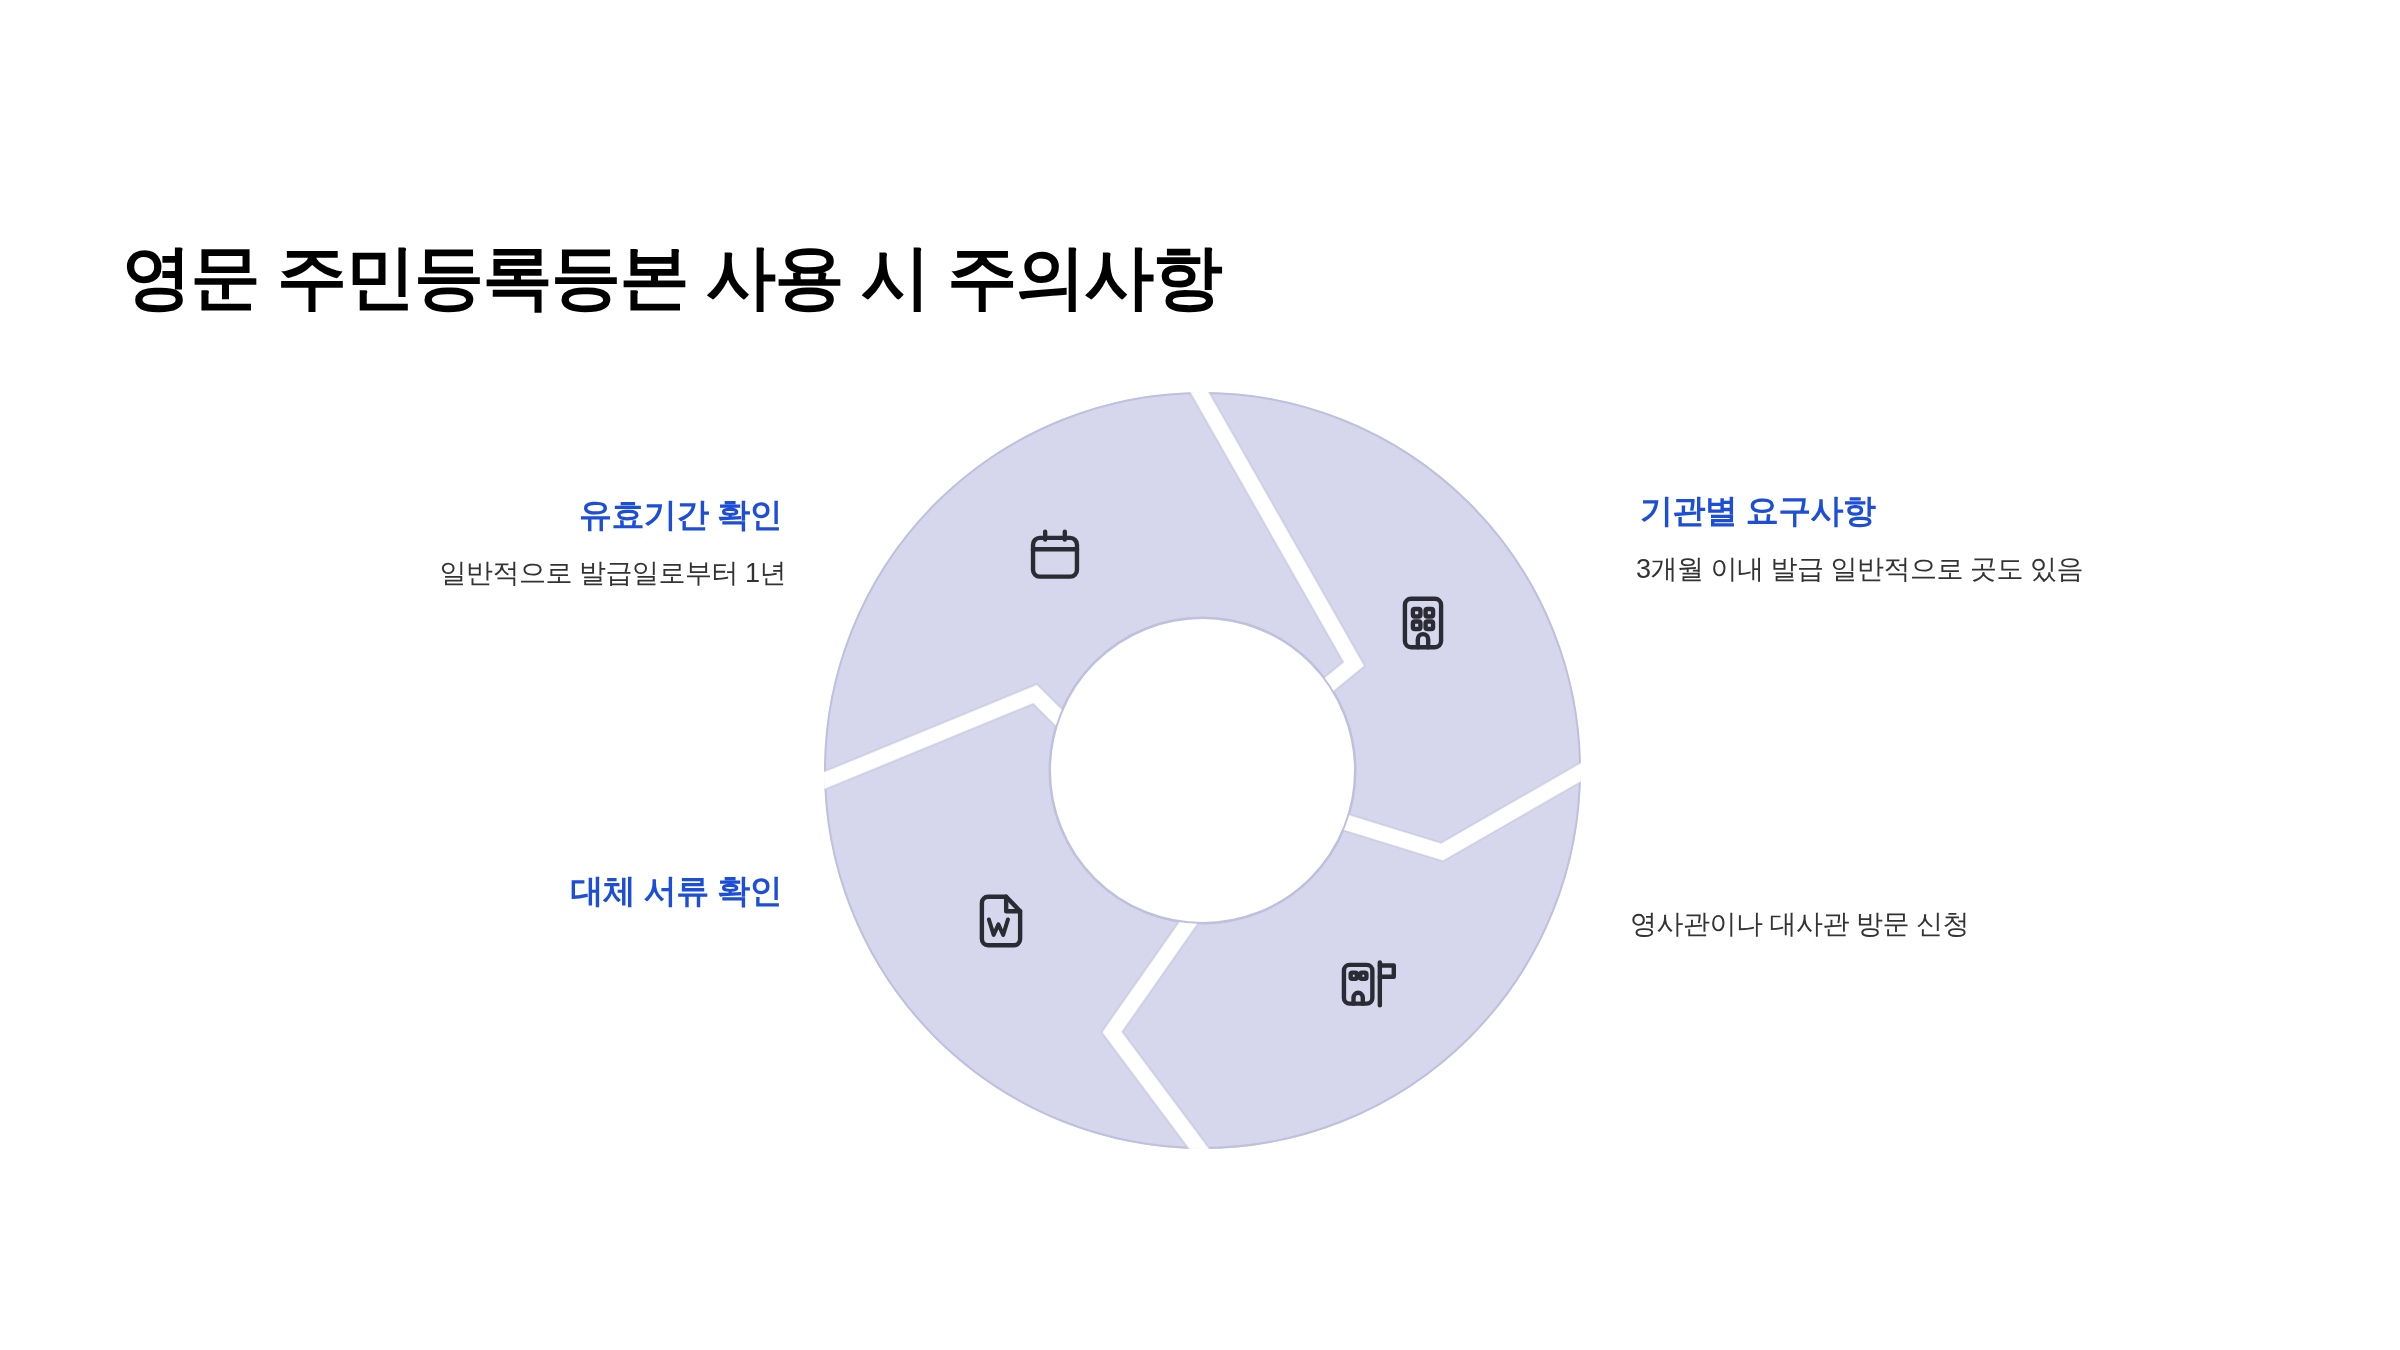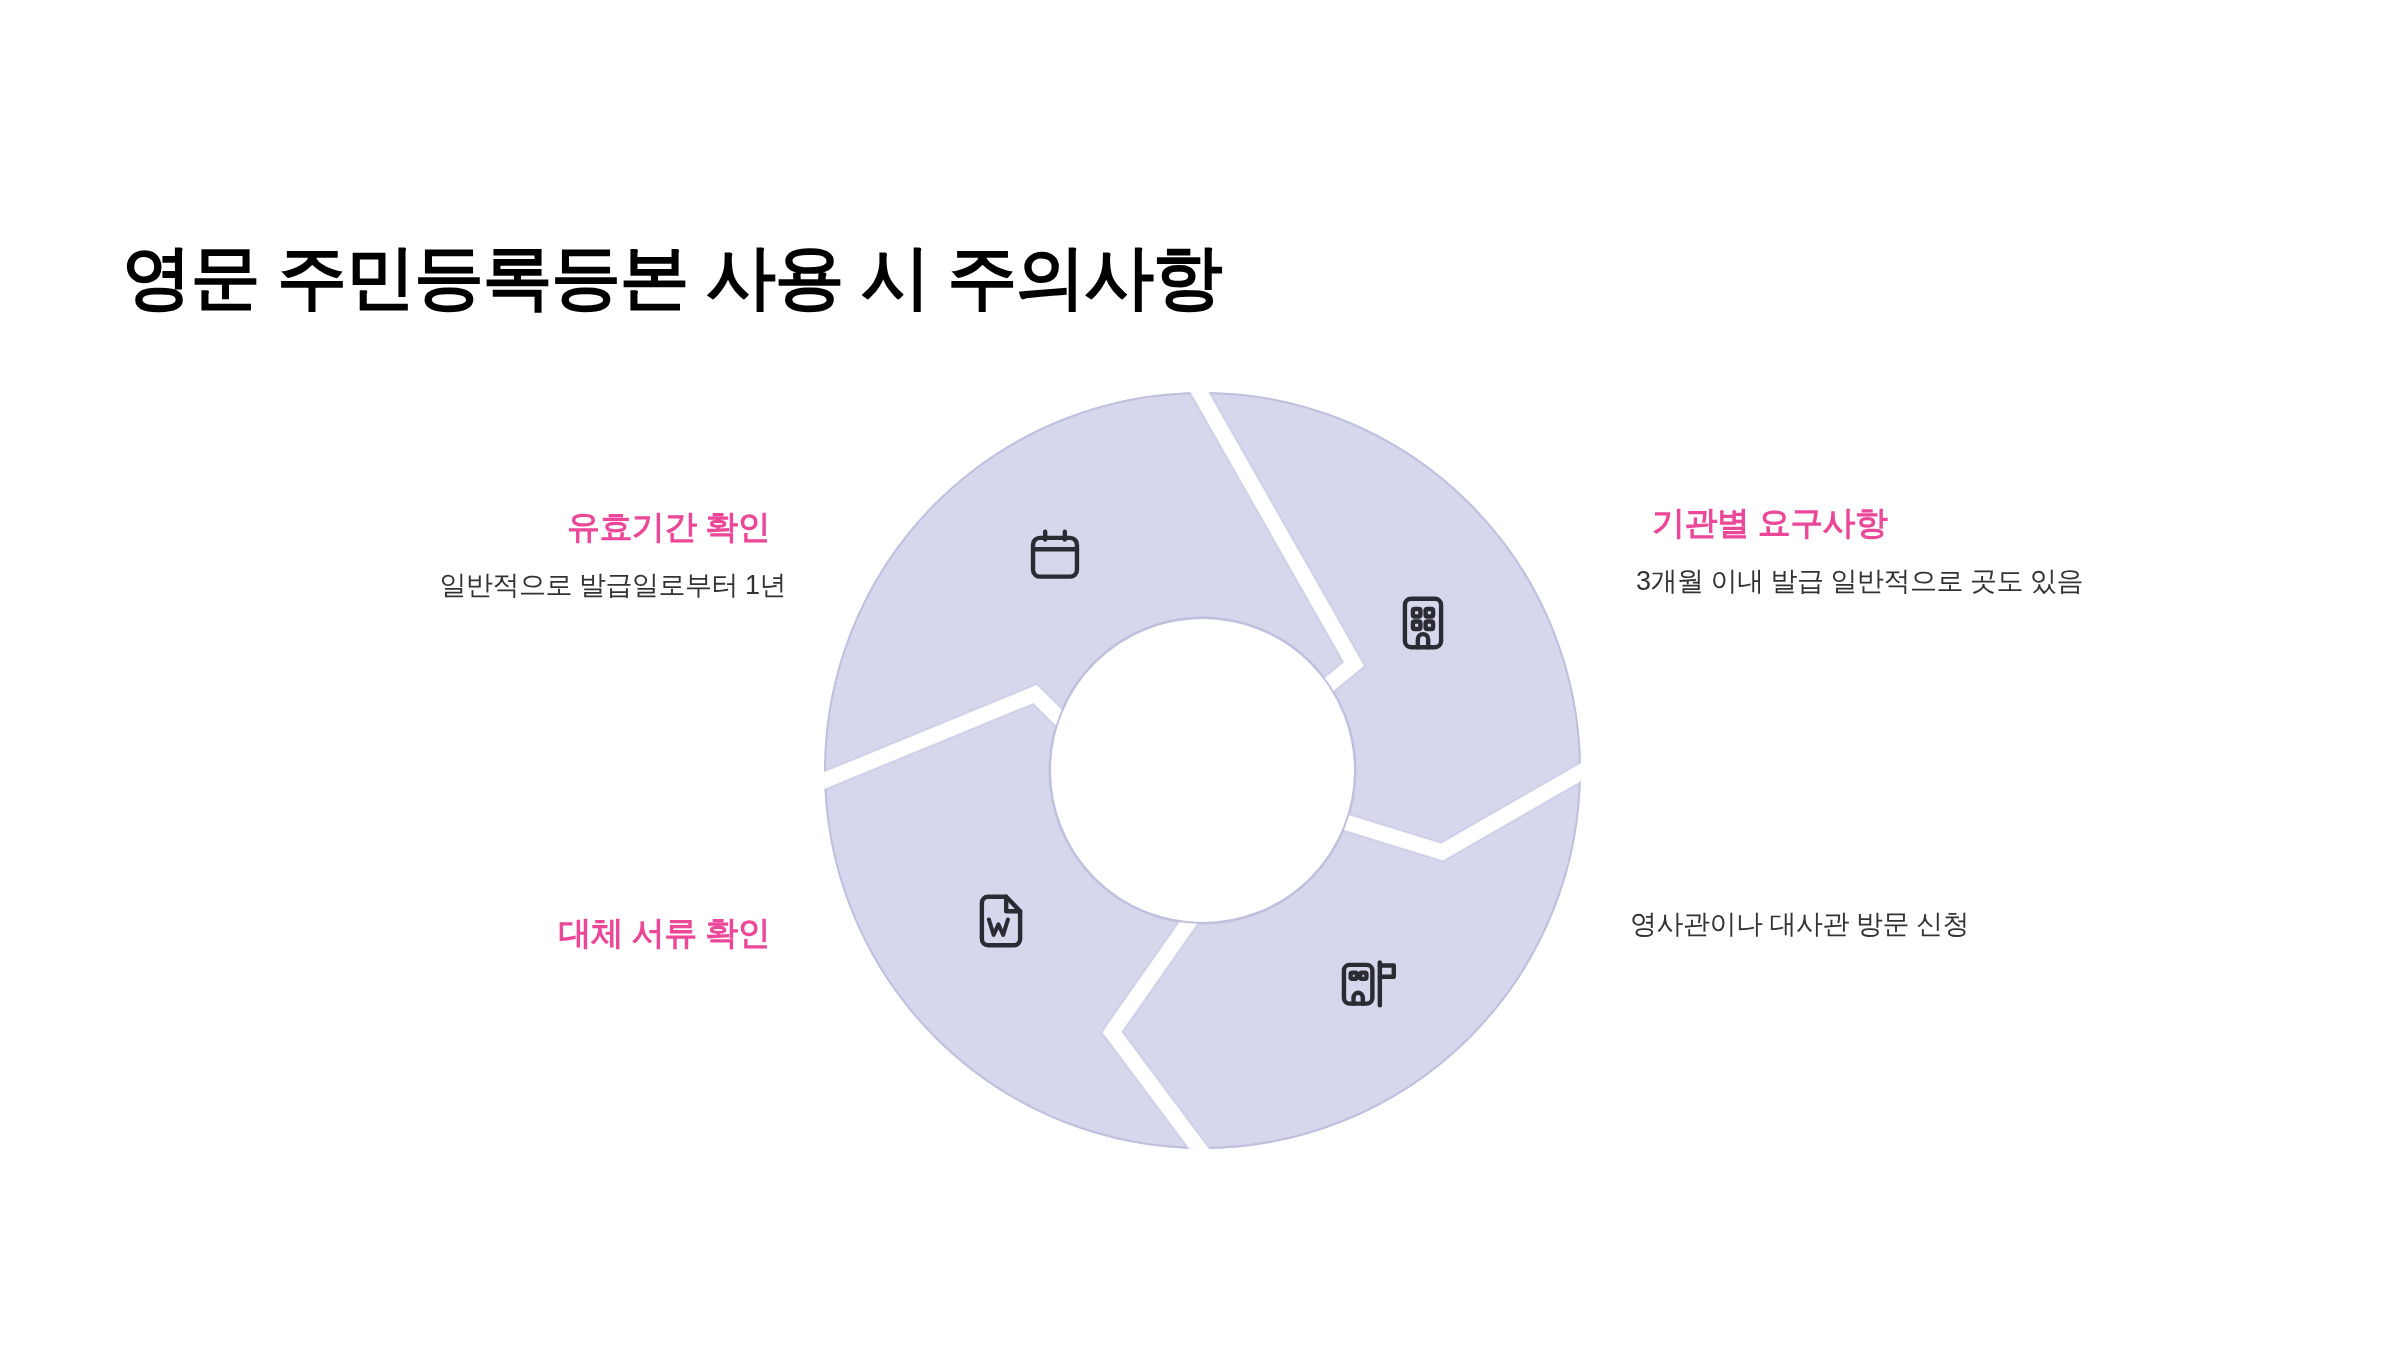--- a/index.html
+++ b/index.html
@@ -58,39 +58,39 @@
   #icon-validity   { left: 1024px; top: 525px; }
   #icon-agency     { left: 1392px; top: 592px; }
   #icon-embassy    { left: 1338px; top: 952px; }
   #icon-alternative{ left: 970px;  top: 890px; }
 
   
   .callout { position: absolute; }
   .callout-title {
     font-size: 33px;
     font-weight: 700;
-    color: #ec4899;
+    color: #1d4ed8;
     letter-spacing: -0.6px;
     line-height: 1.25;
-    margin: 16px;
+    margin: 4px;
   }
   .callout-desc {
     font-size: 27px;
     font-weight: 400;
     color: #333333;
     letter-spacing: -0.5px;
     line-height: 1.55;
     margin: 18px 0 0 0;
   }
 
   .callout.left  { text-align: right; }
   .callout.right { text-align: left; }
 
   #callout-validity    { left: 180px;  top: 490px;  width: 606px; }
-  #callout-alternative { left: 120px;  top: 896px;  width: 666px; }
+  #callout-alternative { left: 120px;  top: 866px;  width: 666px; }
   #callout-agency      { left: 1636px; top: 486px;  width: 640px; }
   #callout-embassy     { left: 1630px; top: 886px;  width: 640px; }
 </style>
 </head>
 <body>
 
 <h1 id="page-title">영문 주민등록등본 사용 시 주의사항</h1>
 
 <div id="donut-chart">
   <svg viewBox="0 0 757 757" xmlns="http://www.w3.org/2000/svg">

